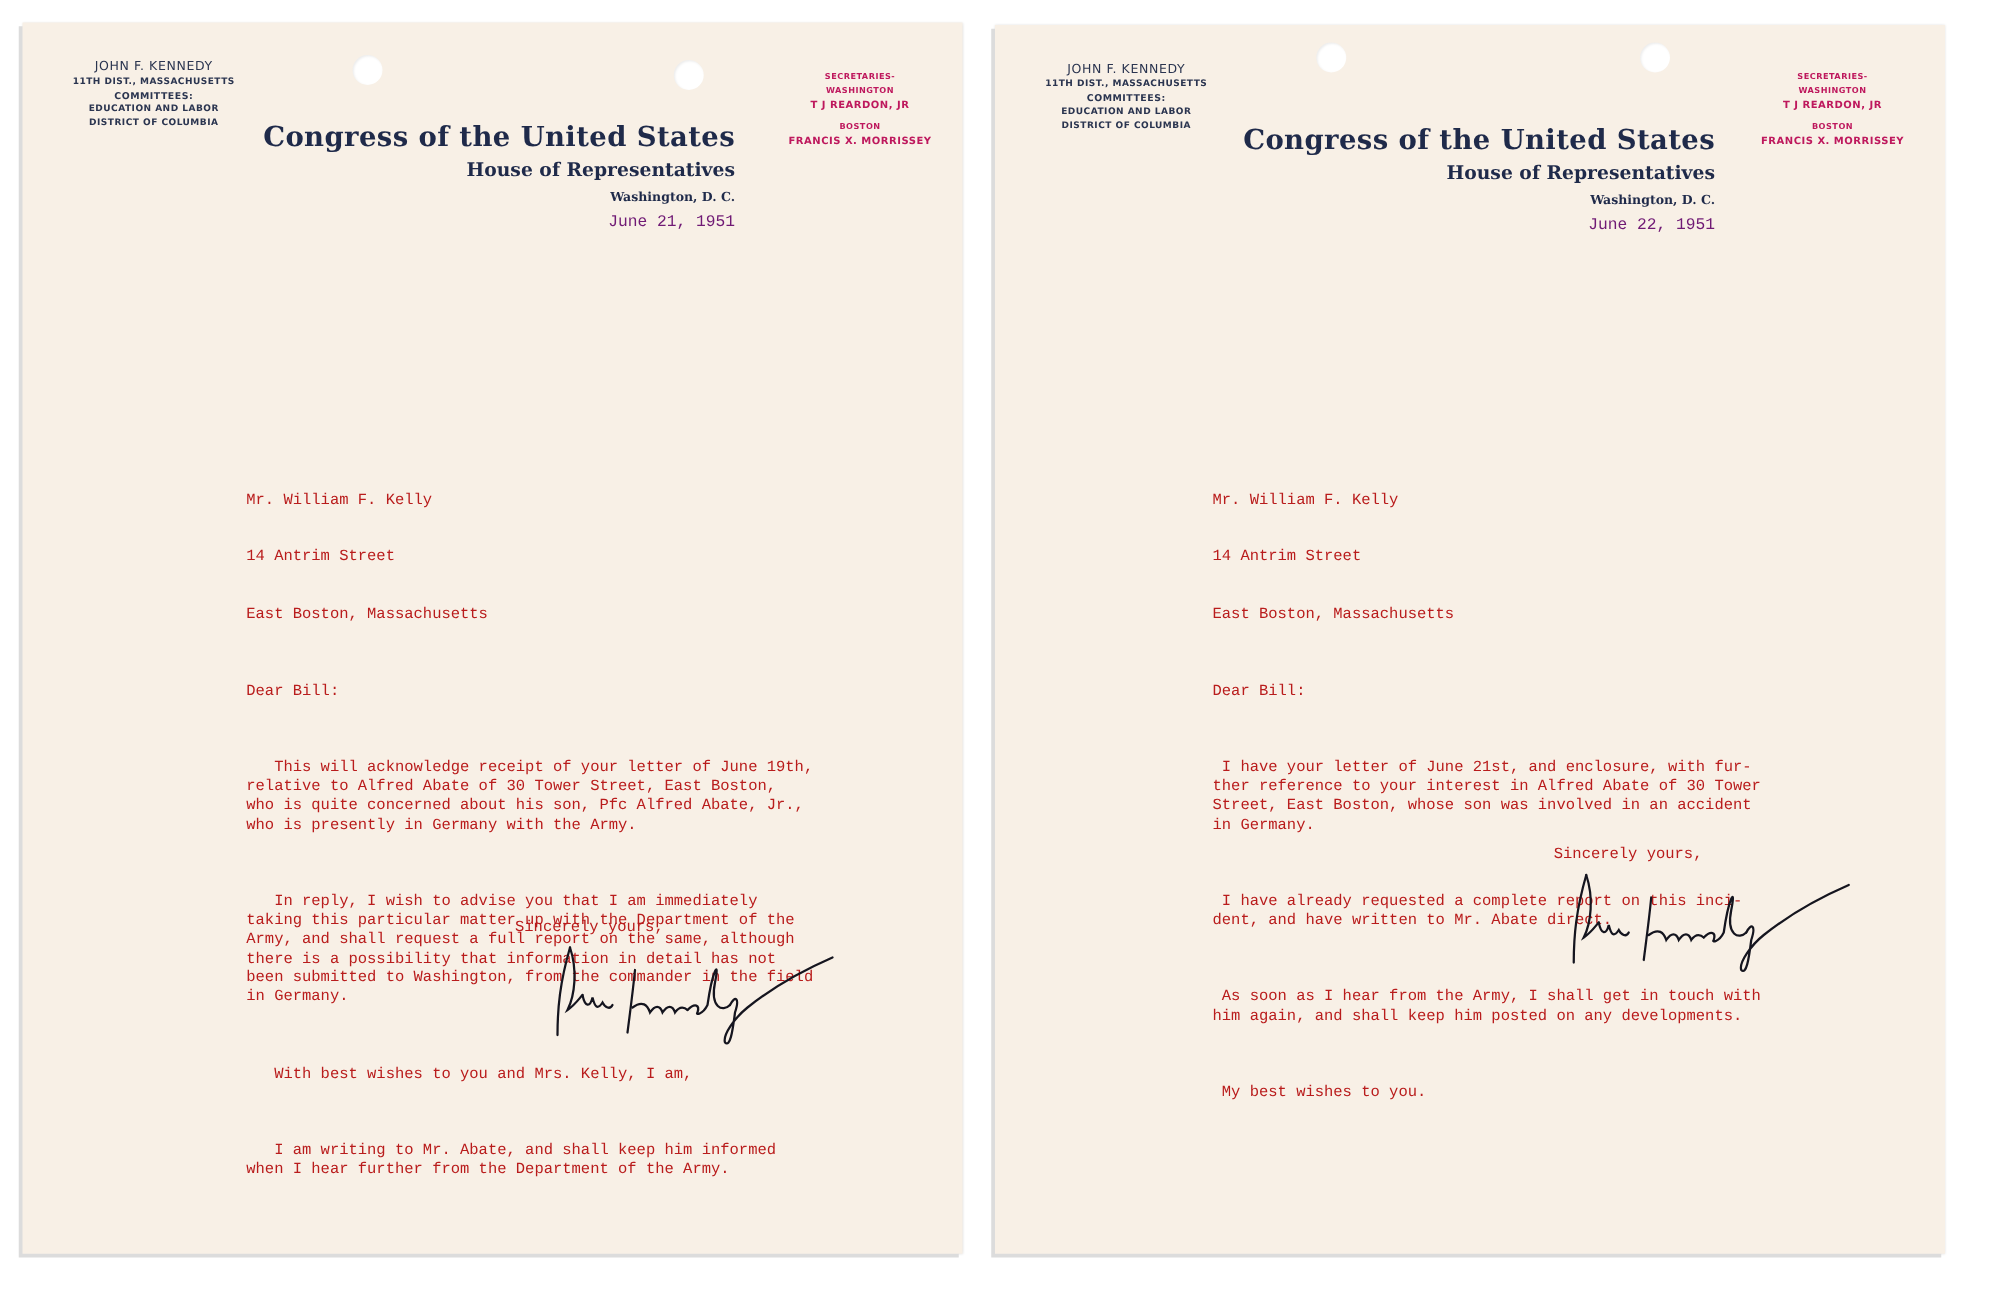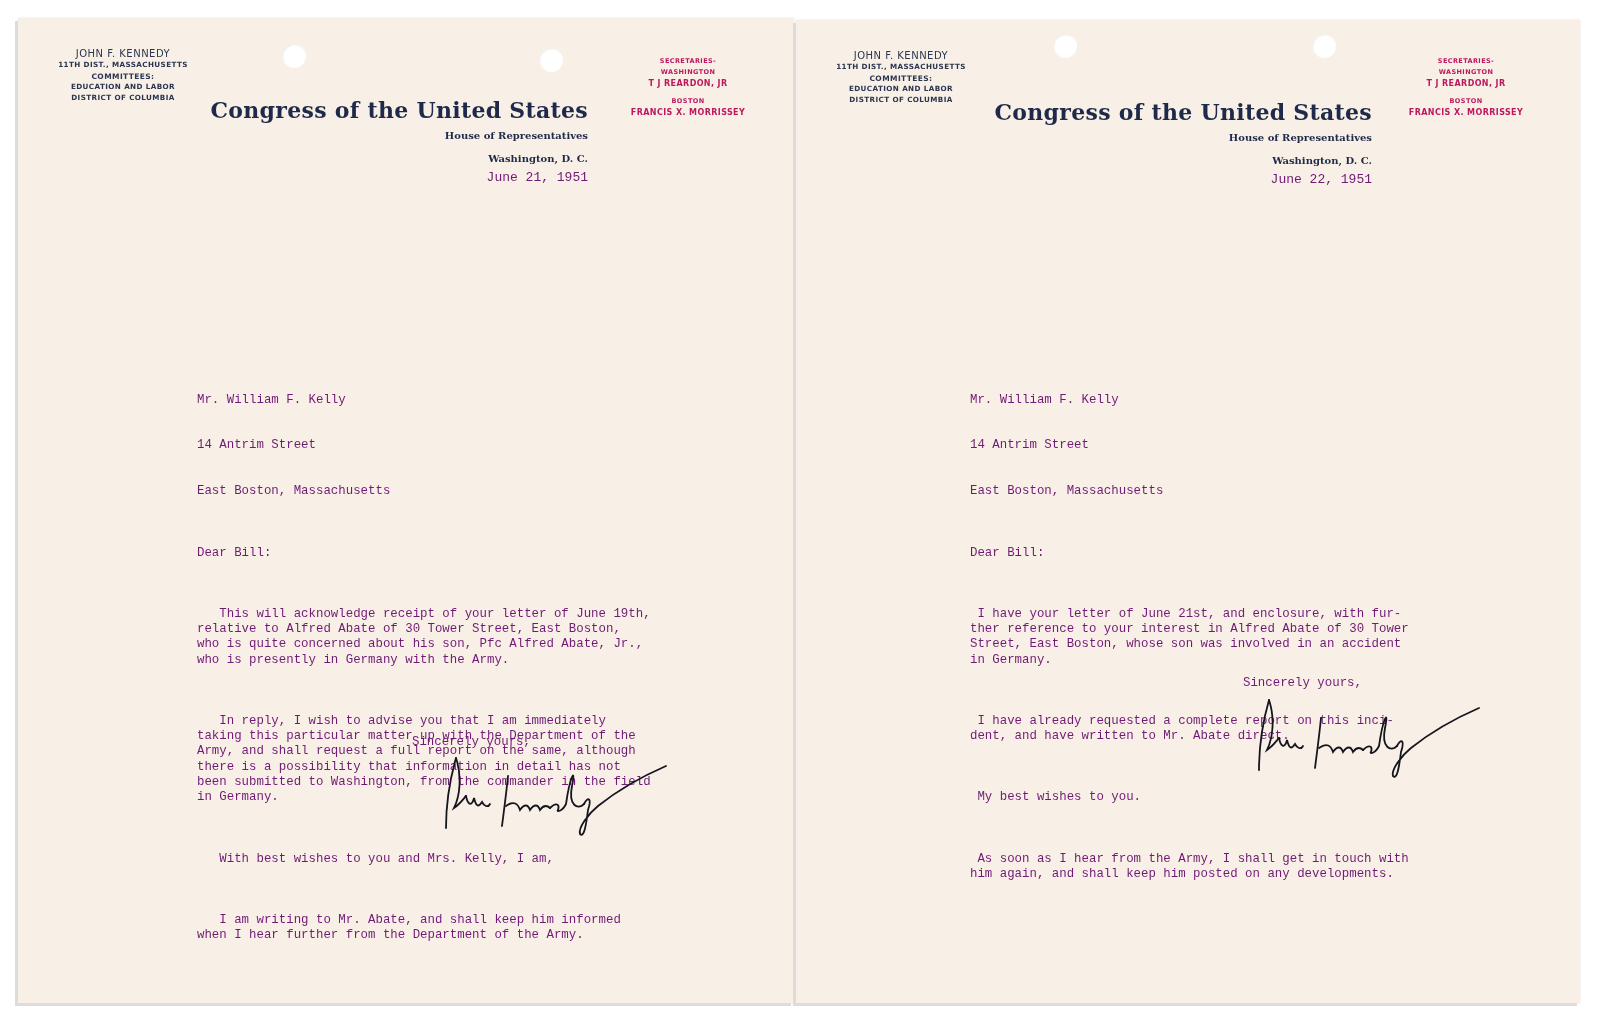--- a/index.html
+++ b/index.html
@@ -3,45 +3,44 @@
 <meta charset="utf-8">
 <style>
   html, body { margin:0; padding:0; }
   body {
     width:1600px; height:1035px; background:#ffffff; position:relative; overflow:hidden;
     font-family: "Liberation Sans", sans-serif;
   }
   .sheet {
     position:absolute; background:#f8f0e6;
     box-shadow: -3px 3px 0 #dcdcdc, 0 0 2px rgba(0,0,0,0.12);
-    padding-left: 24px;
   }
   #sheet-left  { left:18px;  top:18px; width:752px; height:985px; }
   #sheet-right { left:796px; top:20px; width:760px; height:983px; }
 
   .hole { position:absolute; width:24px; height:24px; border-radius:50%; background:#ffffff;
           box-shadow: inset 1px 1px 2px rgba(0,0,0,0.08); }
 
   .lh-left { position:absolute; text-align:center; color:#2b3550; font-family:"DejaVu Sans", sans-serif; }
   .lh-name { font-size:10px; letter-spacing:0.5px; }
   .lh-small { font-size:7.2px; font-weight:bold; letter-spacing:0.4px; line-height:11px; font-variant:small-caps; }
   .lh-comm-title { font-size:7.5px; font-weight:bold; margin-top:2px; letter-spacing:0.4px; }
 
   .lh-right { position:absolute; text-align:center; color:#be185d; font-family:"DejaVu Sans", sans-serif; }
   .lh-r-small { font-size:6.5px; font-weight:bold; letter-spacing:0.4px; line-height:11px; }
   .lh-r-name { font-size:8px; font-weight:bold; letter-spacing:0.4px; line-height:12px; }
 
   .lh-center { position:absolute; text-align:right; color:#1f2a4a; font-family:"DejaVu Serif", serif; font-weight:bold; }
   .lh-congress { font-size:22px; letter-spacing:0.3px; line-height:28px; }
-  .lh-house { font-size:10px; line-height:24px; }
+  .lh-house { font-size:15px; line-height:24px; }
   .lh-wash { font-size:10px; line-height:22px; }
   .lh-date { font-family:"Liberation Mono", monospace; font-weight:normal; font-size:13px; color:#701a75; line-height:16px; }
 
   .typed { position:absolute; font-family:"Liberation Mono", monospace; font-size:12.4px; line-height:15.3px;
-           color:#701a75; white-space:pre; }
+           color:#b91c1c; white-space:pre; }
   .para { margin:0 0 15.3px 0; }
 
   .sig { position:absolute; }
 </style>
 </head>
 <body>
 
 <div class="sheet" id="sheet-left">
   <div class="hole" style="left:264px; top:26px;"></div>
   <div class="hole" style="left:521px; top:30px;"></div>
@@ -135,23 +134,23 @@
     <div>Mr. William F. Kelly</div>
     <div>14 Antrim Street</div>
     <div class="para">East Boston, Massachusetts</div>
     <div class="para">Dear Bill:</div>
     <div class="para"> I have your letter of June 21st, and enclosure, with fur-
 ther reference to your interest in Alfred Abate of 30 Tower
 Street, East Boston, whose son was involved in an accident
 in Germany.</div>
     <div class="para"> I have already requested a complete report on this inci-
 dent, and have written to Mr. Abate direct.</div>
-    <div class="para"> My best wishes to you.</div>
     <div class="para"> As soon as I hear from the Army, I shall get in touch with
 him again, and shall keep him posted on any developments.</div>
+    <div class="para"> My best wishes to you.</div>
   </div>
 
   <div class="typed" style="left:447px; top:656px;">Sincerely yours,</div>
 
   <svg class="sig" style="left:455px; top:668px;" width="230" height="95" viewBox="0 0 230 95">
     <g fill="none" stroke="#15151f" stroke-width="1.8" stroke-linecap="round">
       <path d="M18 12 C 10 40, 8 60, 8 82"></path>
       <path d="M18 12 C 24 30, 22 50, 16 62 C 22 58, 26 52, 28 50"></path>
       <path d="M28 50 C 30 60, 34 60, 36 52 C 38 60, 40 62, 44 56 C 46 60, 50 62, 52 58"></path>
       <path d="M70 30 C 68 50, 66 64, 64 80"></path>

